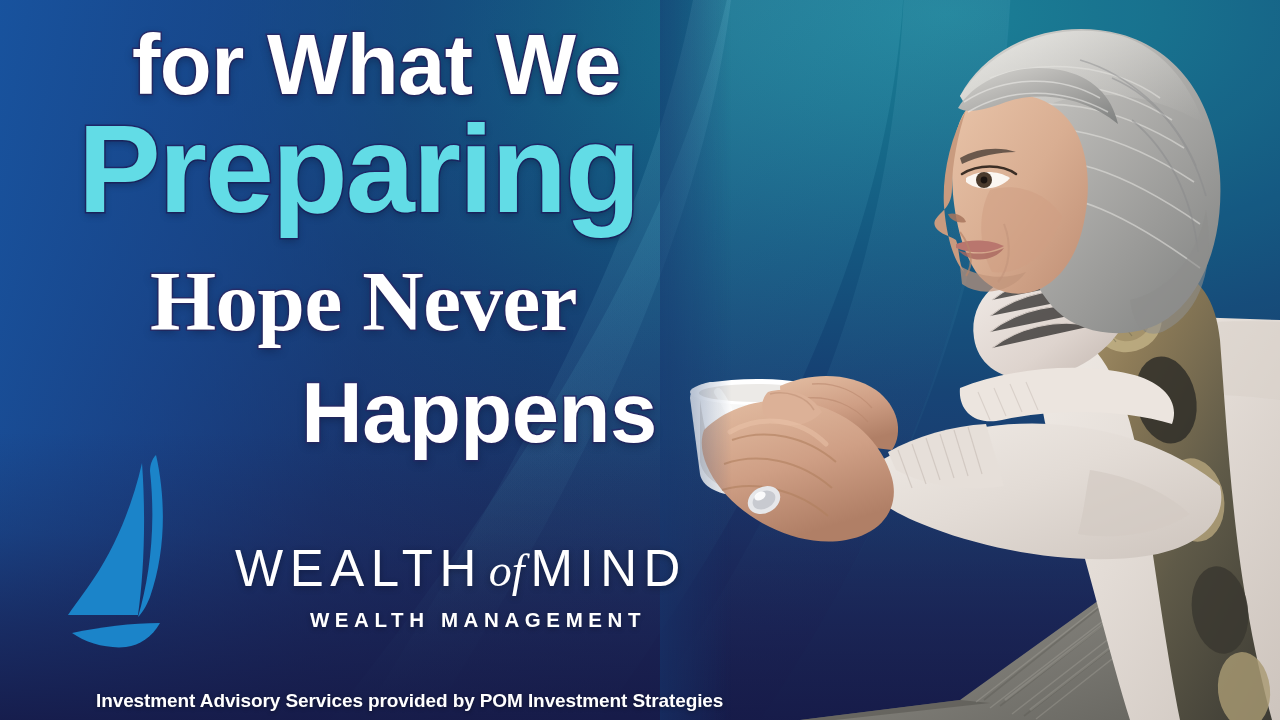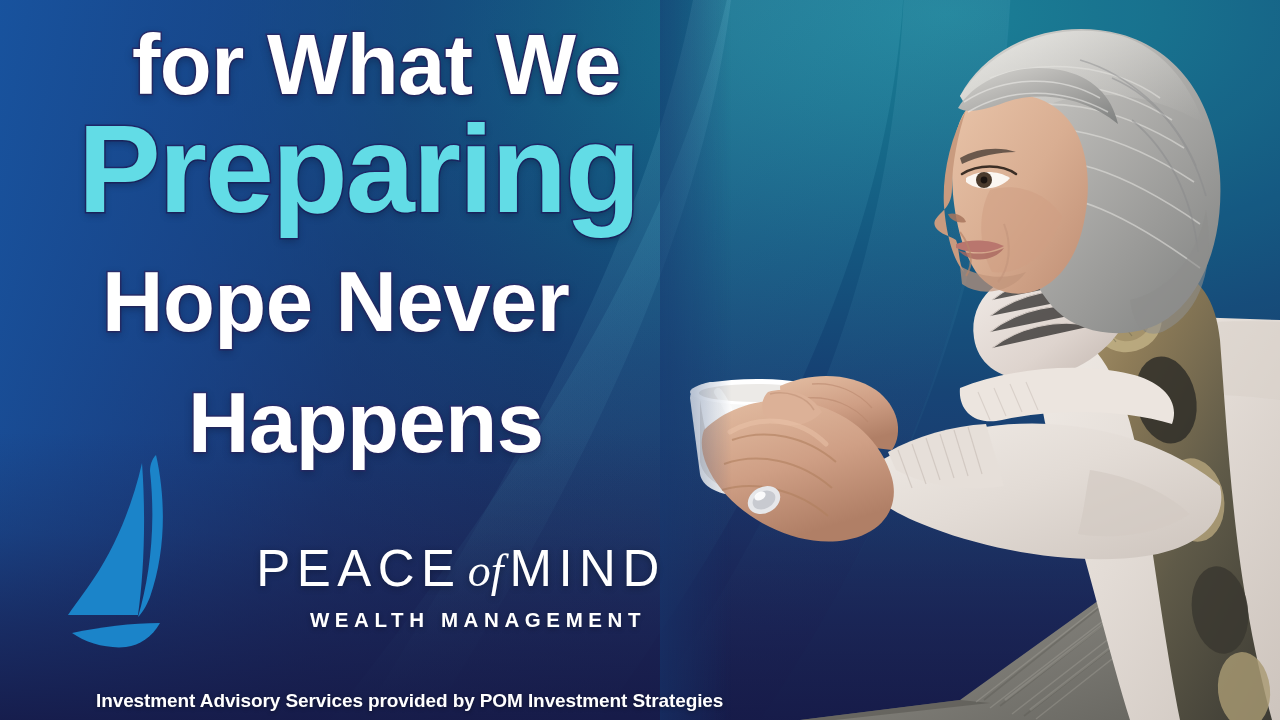--- a/index.html
+++ b/index.html
@@ -58,22 +58,22 @@
     text-shadow:0 3px 7px rgba(10,20,50,.38);
   }
   .line-2,.line-3,.line-4{
     color:#ffffff;
     font-size:85px;
     -webkit-text-stroke:3px #2a2f6e;
     paint-order:stroke fill;
     text-shadow:0 3px 8px rgba(10,20,50,.42);
   }
   .line-2{ margin-top:14px; margin-left:62px; }
-  .line-3{ margin-top:28px; margin-left:32px; }
-  .line-4{ margin-top:36px; margin-left:118px; }
+  .line-3{ margin-top:28px; margin-left:80px;font-family:Liberation Serif, serif; }
+  .line-4{ margin-top:26px; margin-left:118px;text-align:center; }
 
   
   .logo{
     position:absolute;
     left:66px; bottom:42px;
     width:670px; height:230px;
     z-index:7;
   }
   .boat{
     position:absolute; left:0; bottom:18px;
@@ -450,21 +450,21 @@
         <path d="M76,18 C66,62 48,106 22,142 C12,156 6,164 2,170 L72,170 C78,128 80,72 76,18 Z" fill="#1b84c9"></path>
 
         <path d="M90,10 C100,54 100,106 84,152 C80,162 76,168 72,172 C84,132 90,80 84,26 C84,20 86,14 90,10 Z" fill="#1b84c9"></path>
 
         <path d="M6,188 C34,182 66,178 94,178 C86,192 74,200 60,202 C42,204 20,198 6,188 Z" fill="#1b84c9"></path>
       </svg>
     </div>
 
     <div class="wordmark">
       <div class="wordmark-main">
-        <span>PEACE</span><span class="wm-of">of</span><span>MIND</span>
+        <span>WEALTH</span><span class="wm-of">of</span><span>MIND</span>
       </div>
       <div class="wordmark-sub">WEALTH MANAGEMENT</div>
     </div>
   </div>
 
   <div class="disclaimer-clip">
     <div class="disclaimer">Investment Advisory Services provided by POM Investment Strategies</div>
   </div>
 
 </div>

